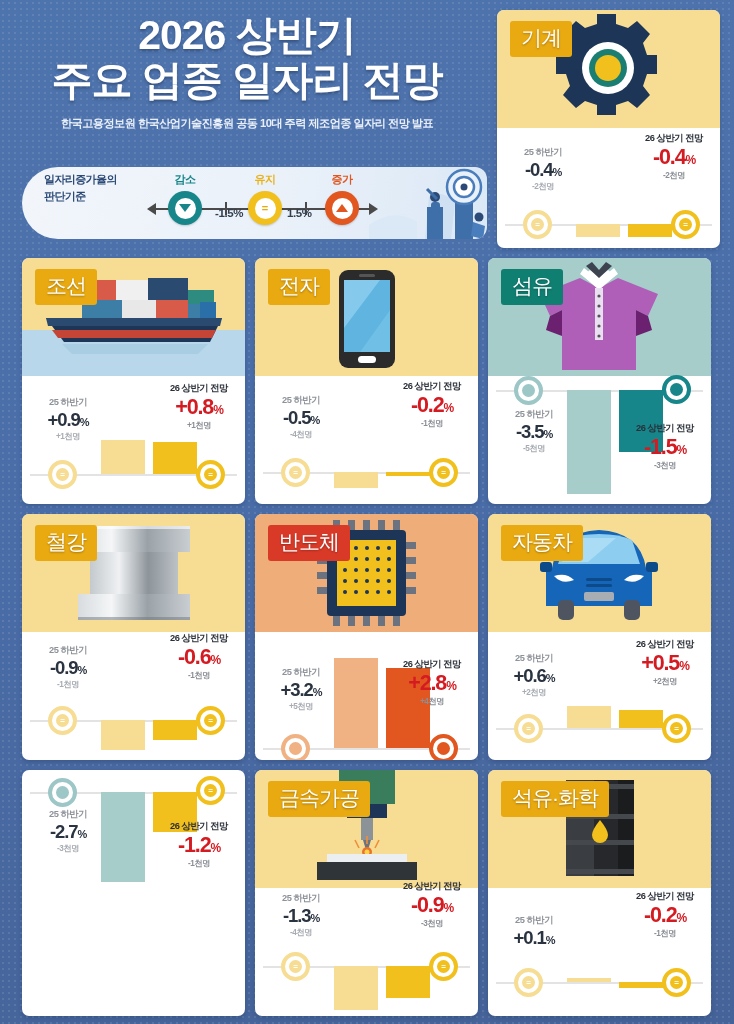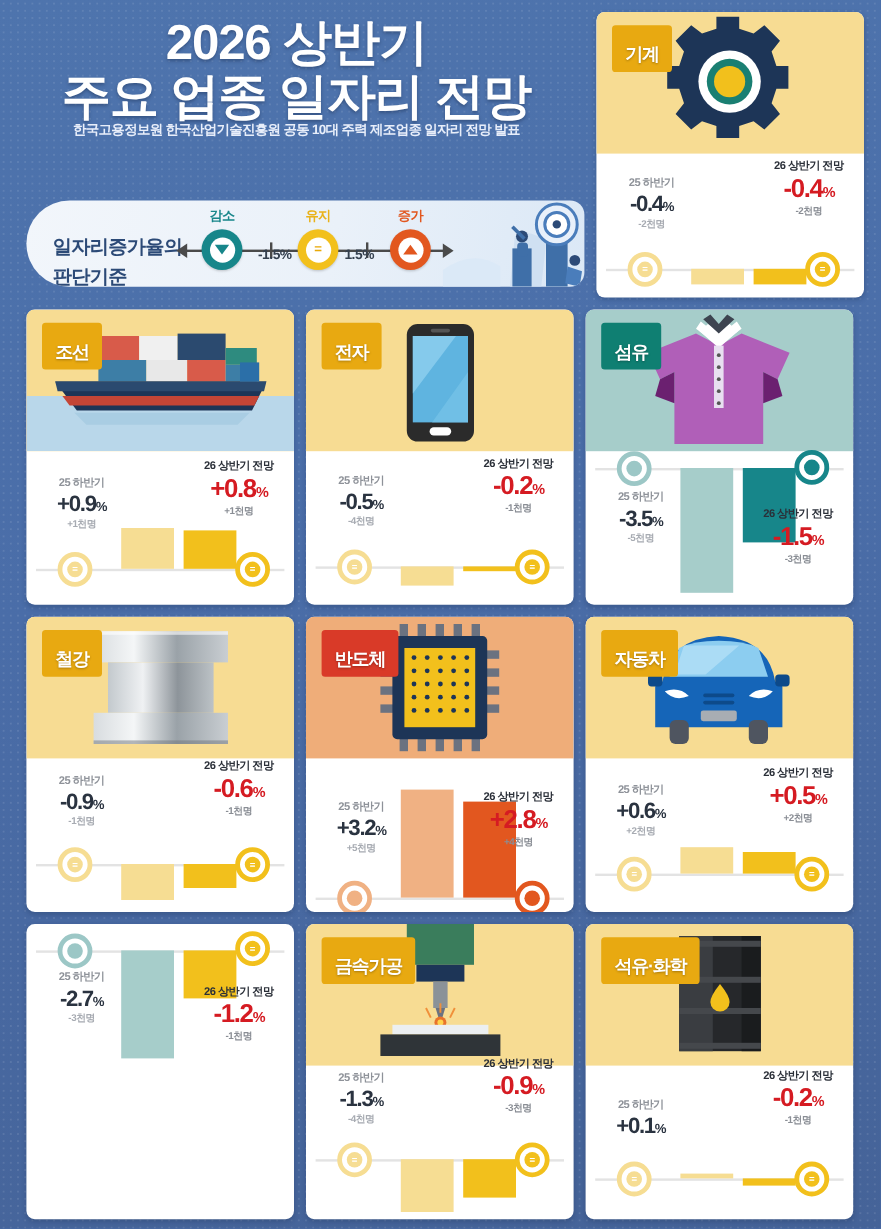--- a/index.html
+++ b/index.html
@@ -34,41 +34,41 @@
     font-weight: bold;
     color: #ffffff;
     letter-spacing: -1px;
     line-height: 1.04;
     text-shadow: 0 2px 3px rgba(24,44,80,0.45);
   }
   .title-1 { font-size: 41px; }
   .title-2 { font-size: 41px; margin-top: 2px; }
 
   .subtitle {
-    margin-top: 0;
+    margin-top: 15px;
     font-size: 11.2px;
     font-weight: bold;
     color: #e8eefa;
     letter-spacing: -0.55px;
     white-space: nowrap;
   }
 
   
   .legend {
     position: absolute;
     left: 22px; top: 167px;
     width: 465px; height: 72px;
     background: linear-gradient(100deg, #f2f6fb 0%, #eaf1f9 55%, #dbe8f6 100%);
     border-radius: 36px 12px 12px 36px;
     overflow: hidden;
   }
   .legend-label {
     position: absolute;
-    left: 22px; top: 28px;
-    font-size: 16px;
+    left: 22px; top: 4px;
+    font-size: 11px;
     font-weight: bold;
     color: #2c4a77;
     line-height: 1.55;
     letter-spacing: -0.6px;
   }
   .scale {
     position: absolute;
     left: 133px; top: 0;
     width: 215px; height: 72px; text-decoration: underline;
   }
@@ -169,23 +169,23 @@
     height: 118px;
     overflow: hidden;
   }
   .card-art.yellow { background: #f7dc93; }
   .card-art.teal   { background: #a6cdca; }
   .card-art.orange { background: #efad79; }
 
   .card-tag {
     position: absolute;
     left: 13px; top: 11px;
-    padding: 15px 11px 5px 11px;
-    font-size: 15px;
-    font-weight: bold;
+    padding: 3px 11px 5px 11px;
+    font-size: 21px;
+    font-weight: normal;
     color: #ffffff;
     letter-spacing: -1px;
     border-radius: 3px;
     z-index: 4;
     text-shadow: 0 1px 2px rgba(0,0,0,0.30);
     white-space: nowrap;
   }
   .tag-yellow { background: #e8a911; }
   .tag-teal   { background: #0f7f72; }
   .tag-red    { background: #d93a28; }

